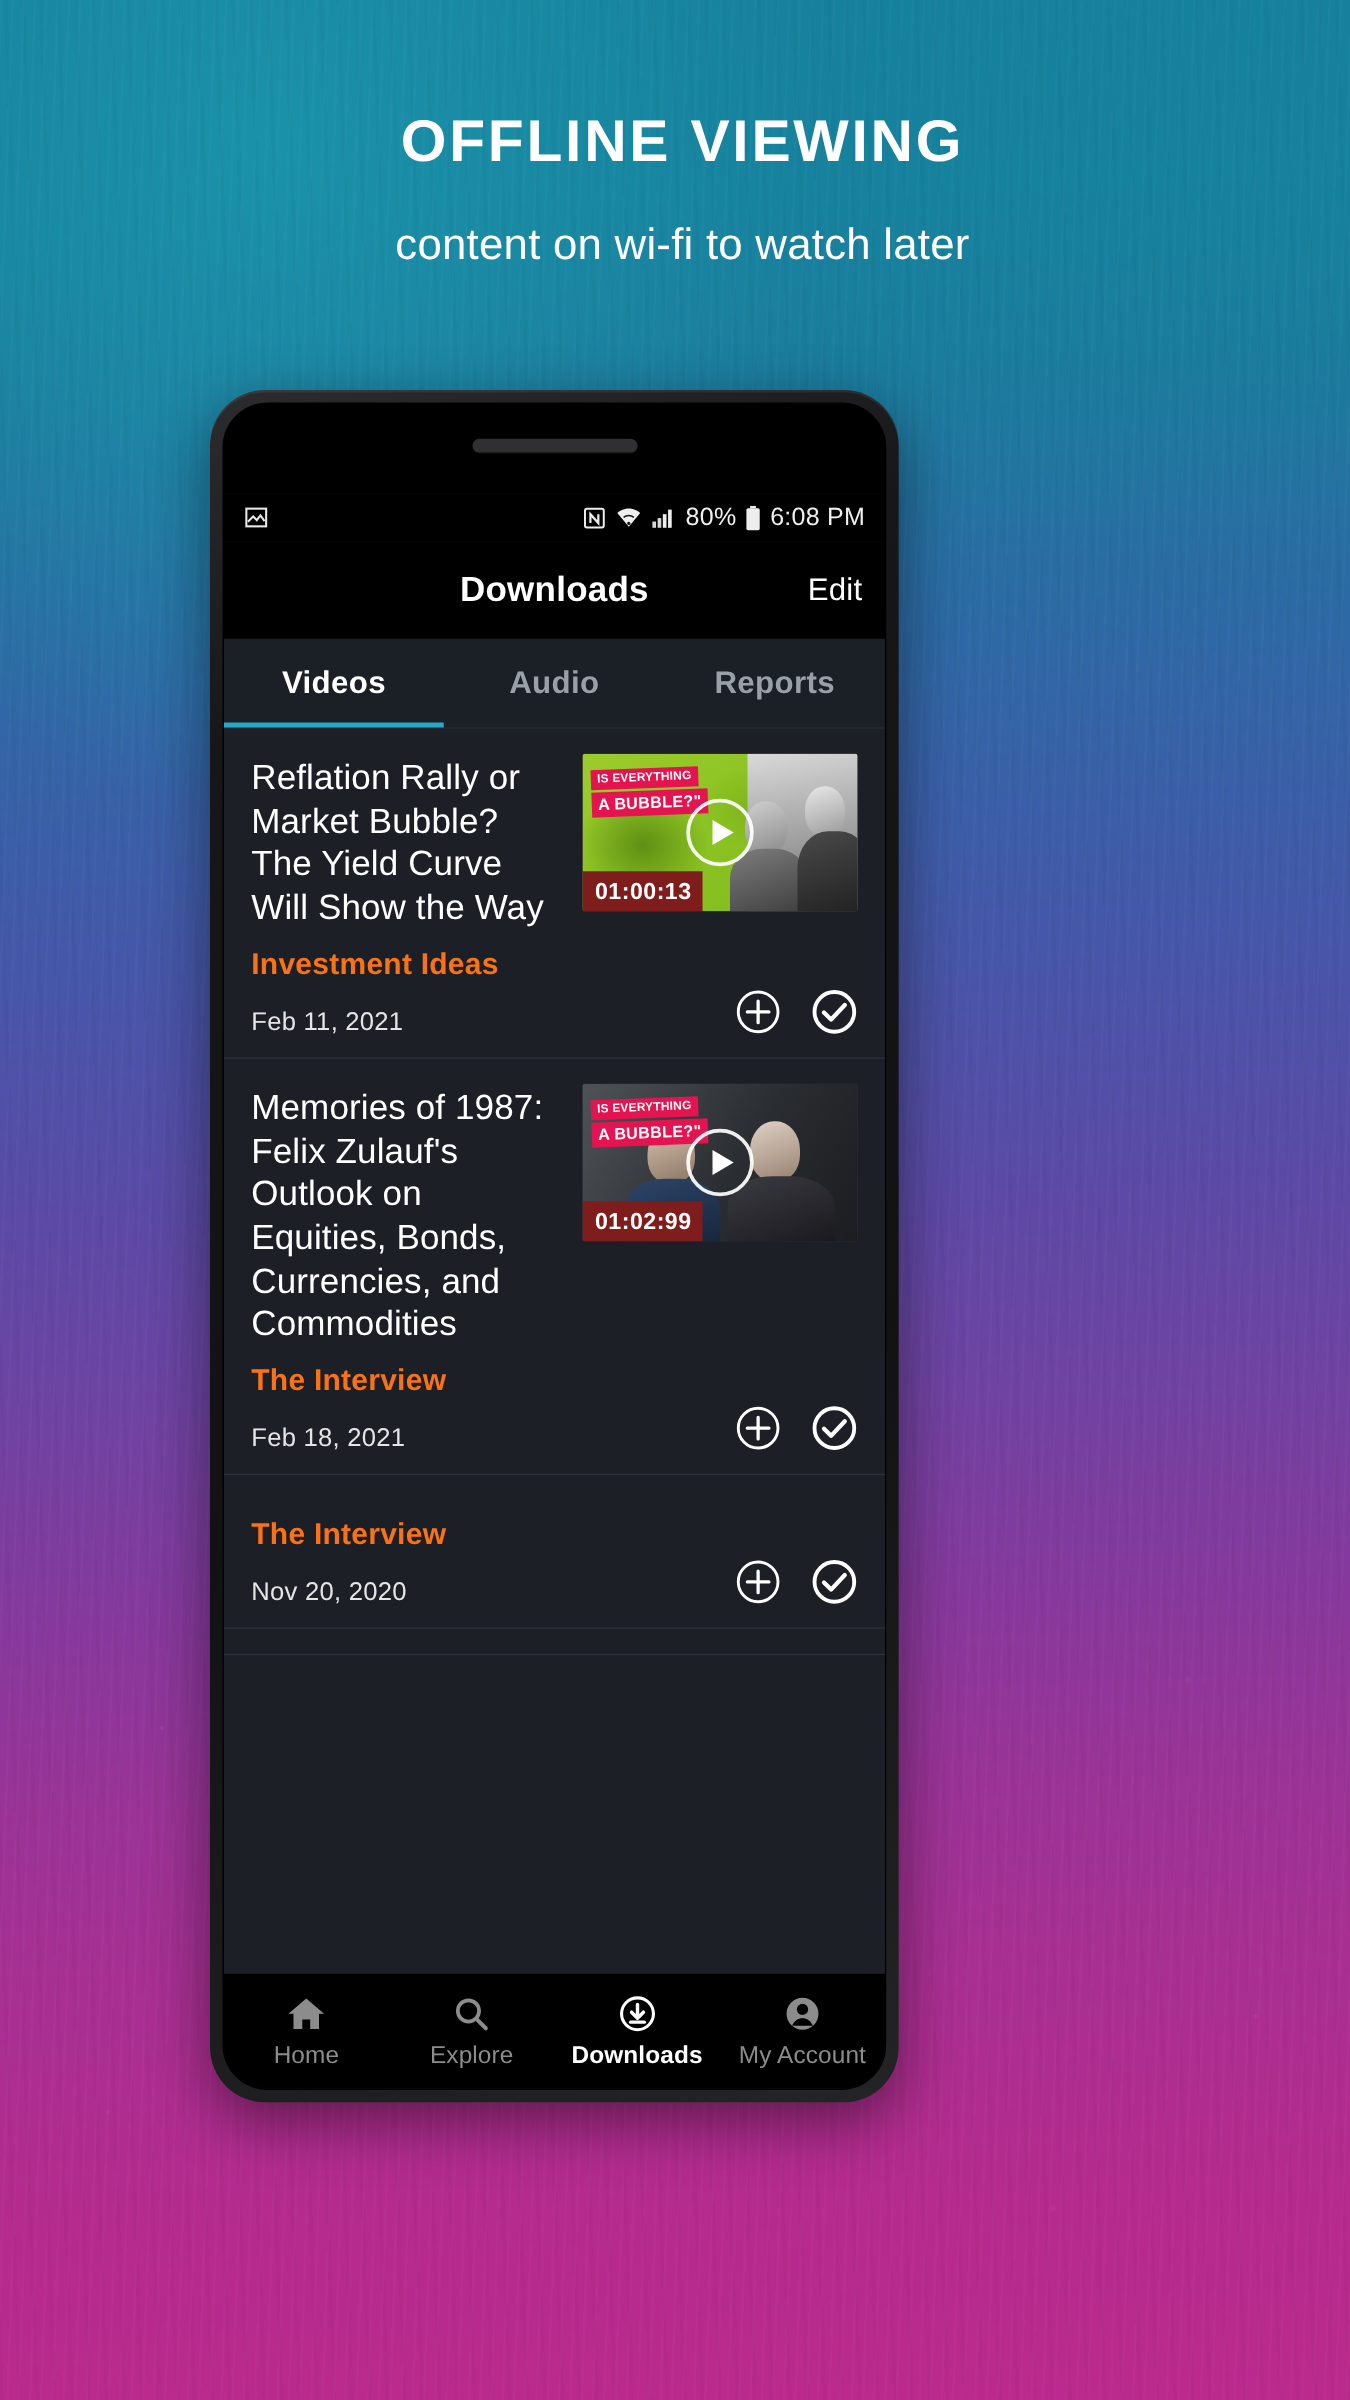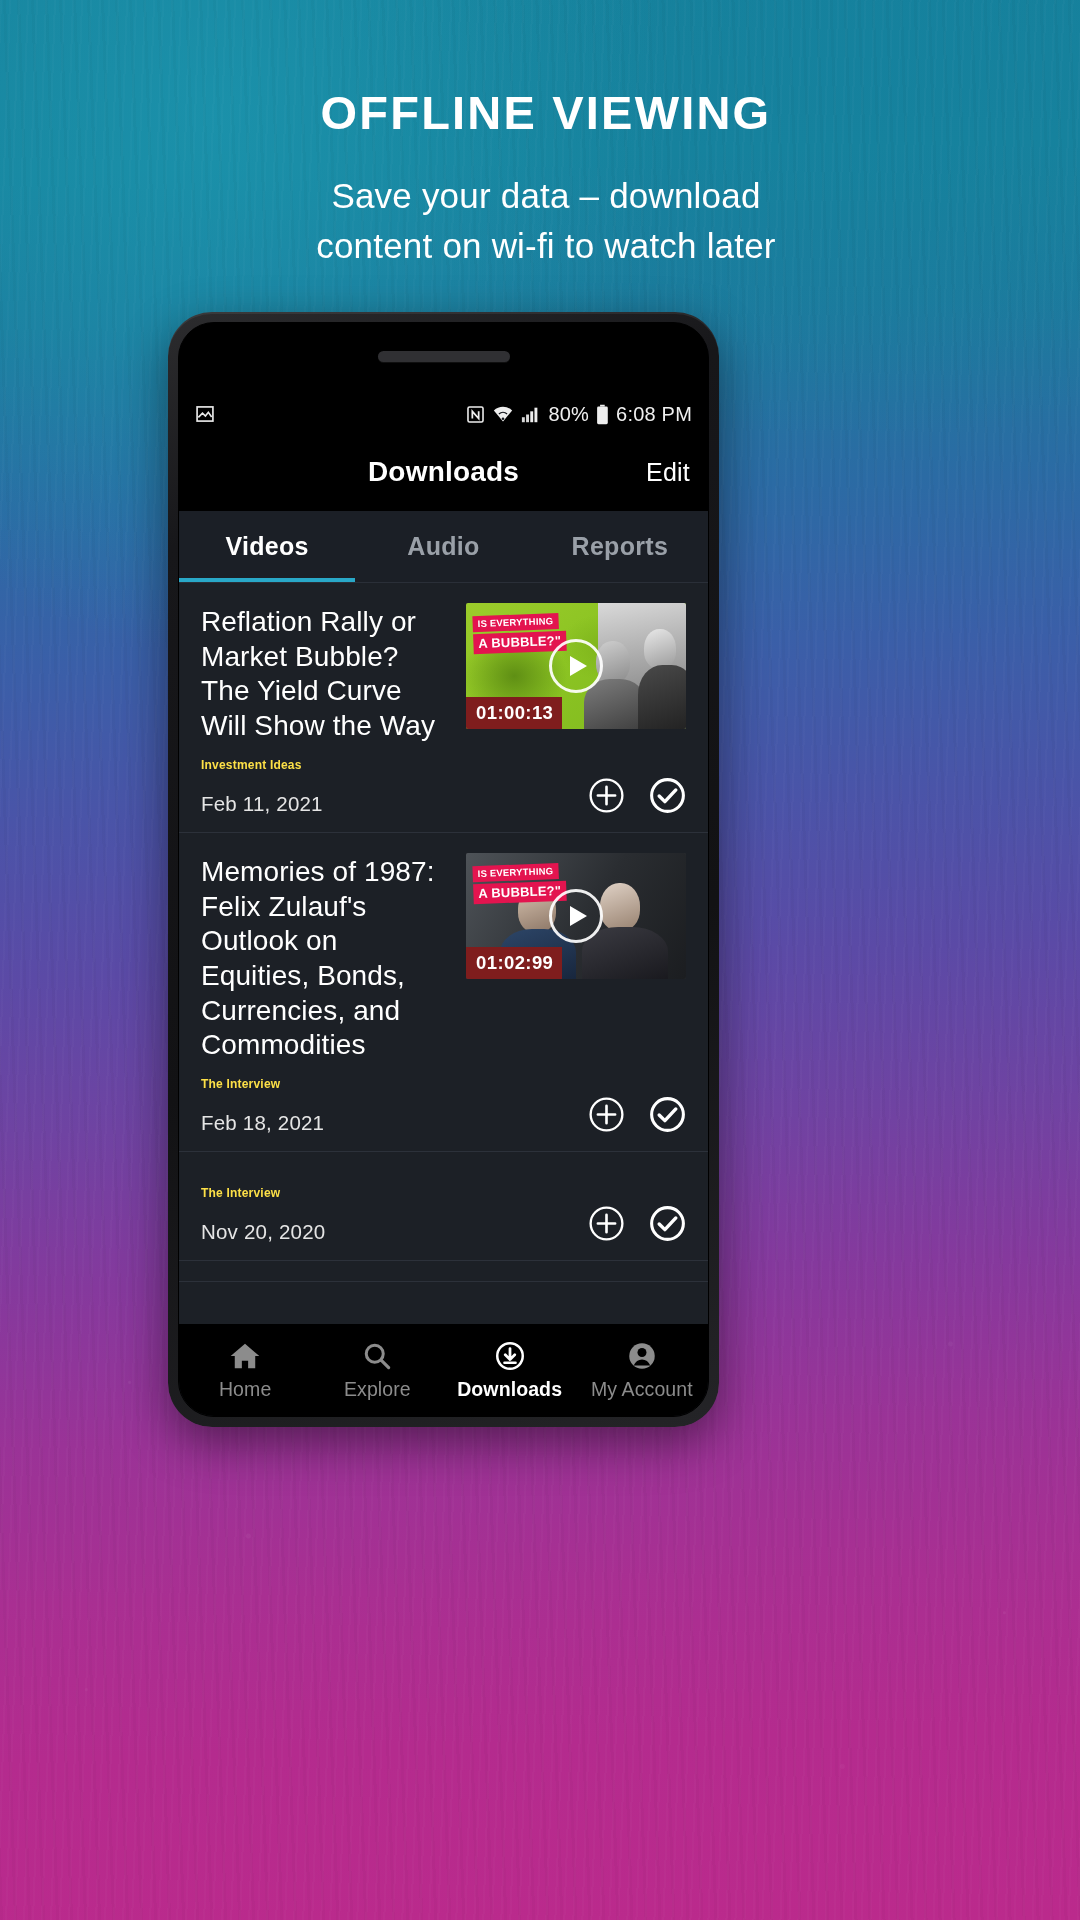--- a/index.html
+++ b/index.html
@@ -50,21 +50,21 @@
     font-size:47px; font-weight:bold; letter-spacing:2.2px; color:#ffffff;
     line-height:1.05;
   }
   #promo .sub {
     margin-top:34px; font-size:35px; color:#ffffff; line-height:1.42;
     font-weight:400; letter-spacing:.2px;
   }
 
   
   #phone {
-    position:absolute; left:168px; top:312px; width:551px; height:1115px;
+    position:absolute; left:168px; top:312px; width:551px; height:1370px;
     border-radius:44px;
     background:linear-gradient(160deg,#2c2c2e 0%,#17171a 18%,#121214 60%,#242427 100%);
     box-shadow:0 16px 48px rgba(0,0,0,.45), 0 2px 0 rgba(255,255,255,.07) inset;
     padding:10px;
     z-index:4;
   }
   #phone-inner {
     width:100%; height:100%; border-radius:36px; background:#000;
     overflow:hidden; position:relative;
     border:1px solid #000;
@@ -155,21 +155,21 @@
   }
   .duration {
     position:absolute; left:0; bottom:0; background:#7f1d1d; color:#fff;
     font-size:18.5px; font-weight:bold; padding:5px 9px 5px 10px;
     letter-spacing:.4px;
   }
   .card-bottom {
     display:flex; align-items:flex-end; padding:14px 0 16px 0; gap:10px;
   }
   .meta { flex:1 1 auto; }
-  .series { font-size:12px; font-weight:bold; color:#fde047; letter-spacing:.2px; }
+  .series { font-size:24px; font-weight:bold; color:#f97316; letter-spacing:.2px; }
   .date { font-size:20.5px; color:#e5e5e5; margin-top:20px; letter-spacing:.2px; }
   .actions { display:flex; align-items:center; gap:24px; padding-bottom:2px; }
   .act { width:37px; height:37px; }
 
   
   #bottomnav {
     height:92px; background:#000; display:flex; flex:0 0 auto;
     align-items:center; border-top:1px solid #000;
   }
   .nav {
@@ -198,21 +198,20 @@
   }
 </style>
 </head>
 <body>
 
 <div id="backdrop"></div>
 
 <div id="promo">
   <div class="h1">OFFLINE VIEWING</div>
   <div class="sub">
-    <div>Save your data – download</div>
     <div>content on wi-fi to watch later</div>
   </div>
 </div>
 
 <div id="phone">
   <div id="phone-inner">
     <div id="speaker"></div>
 
     <div id="screen">
 

